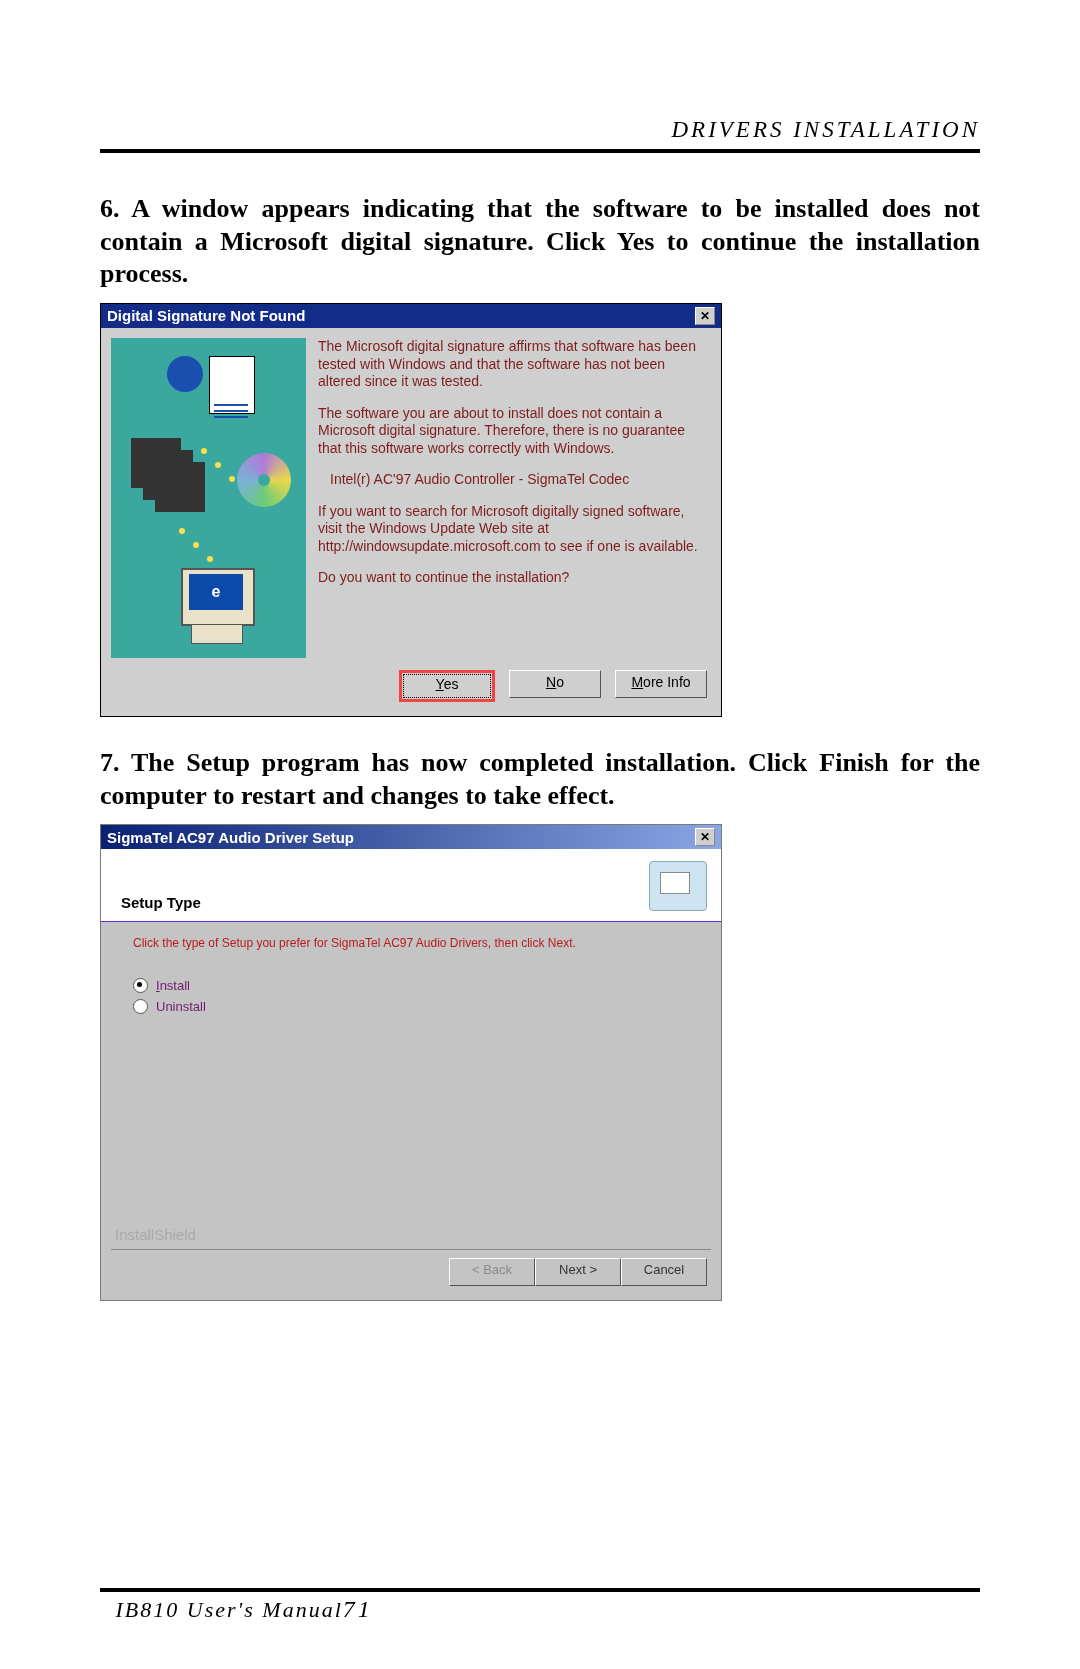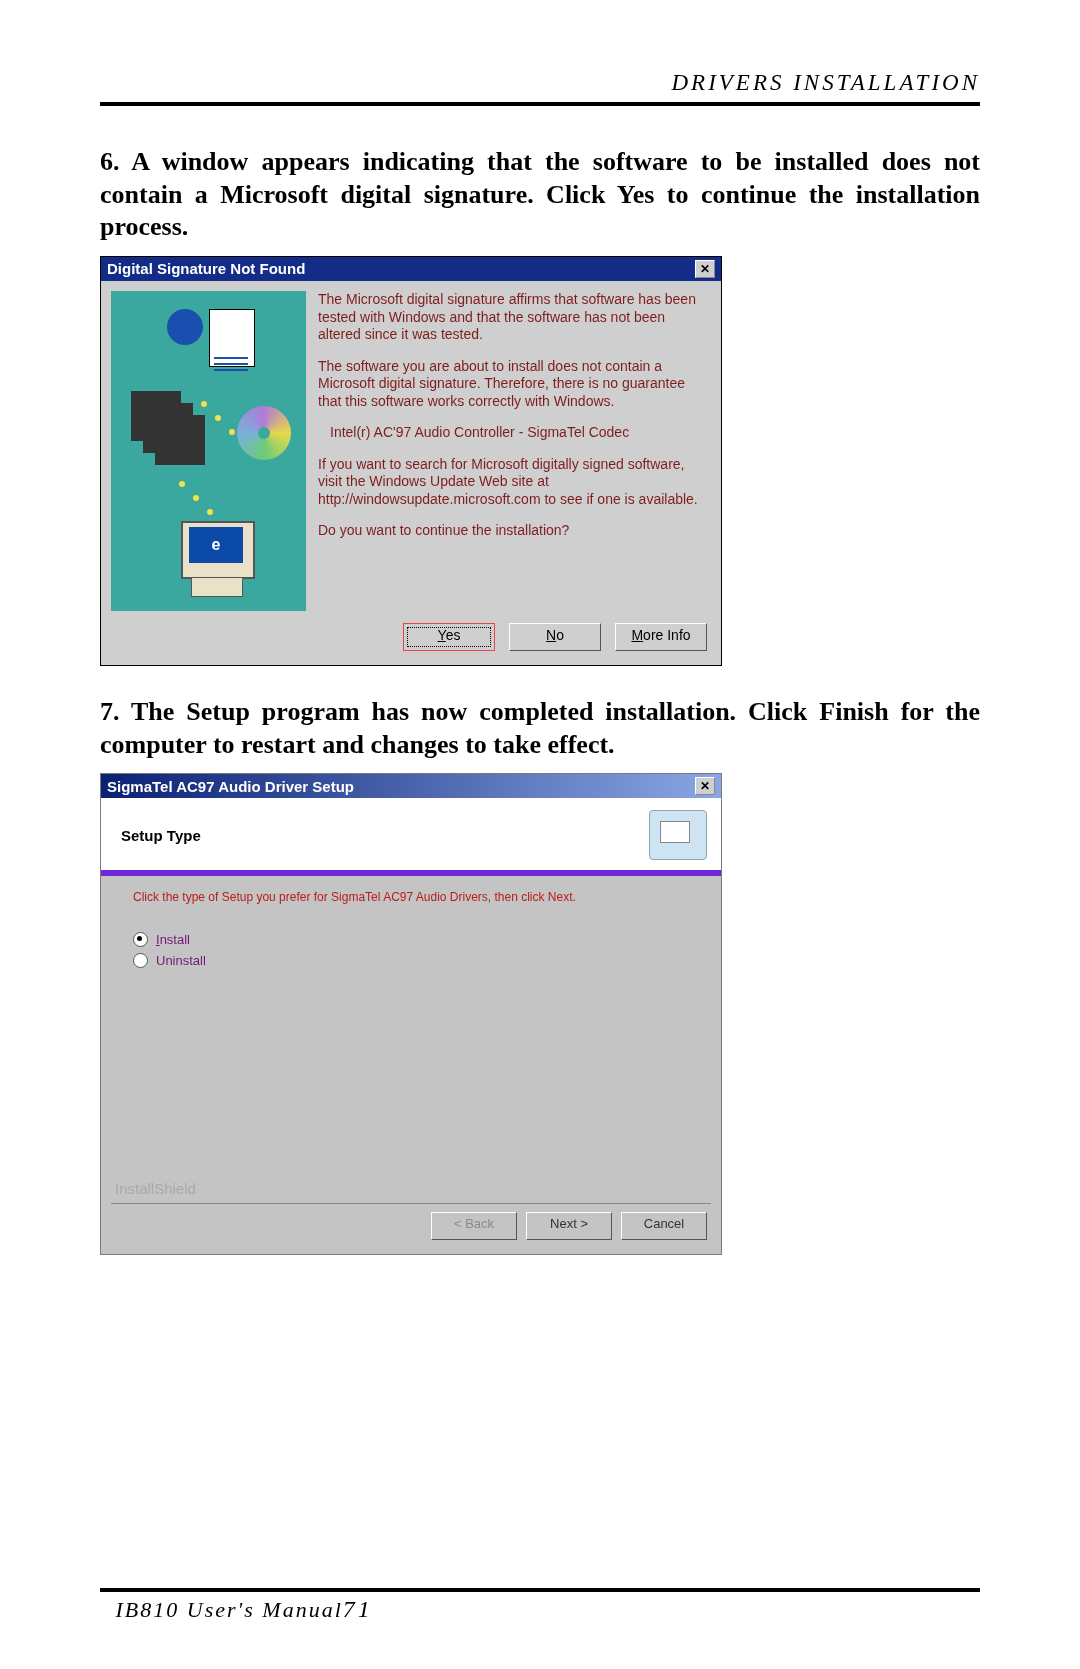--- a/index.html
+++ b/index.html
@@ -7,20 +7,21 @@
     padding: 0;
     background: #fff;
     font-family: "Times New Roman", Times, serif;
     width: 1080px;
     height: 1669px;
     position: relative;
     color: #000;
   }
   .page {
     padding: 70px 100px 0 100px;
+    margin-top: 47px;
   }
   .section-header {
     text-align: right;
     font-style: italic;
     letter-spacing: 3px;
     font-size: 23px;
     padding-bottom: 6px;
   }
   .hr-thick {
     border: none;
@@ -99,21 +100,21 @@
     border-top-color: #fff;
     border-left-color: #fff;
     font-family: Tahoma, Arial, sans-serif;
     font-size: 14px;
     text-align: center;
     line-height: 22px;
   }
   .dlg-btn.default {
     outline: 1px dotted #000;
     outline-offset: -5px;
-    border: 1px solid #ef4444;
+    border: 3px solid #ef4444;
   }
   .dlg-btn .ul { text-decoration: underline; }
   
   .art-globe {
     position:absolute; top:18px; left:56px; width:36px; height:36px;
     border-radius:50%; background:#1a4fb0;
   }
   .art-page1 {
     position:absolute; top:18px; left:98px; width:44px; height:56px;
     background:#fff; border:1px solid #000;
@@ -152,22 +153,22 @@
     background: linear-gradient(to right,#0a2173,#8aa6e4);
     color: #fff;
     font-weight: bold;
     font-size: 15px;
     padding: 3px 6px;
     display:flex; justify-content:space-between; align-items:center;
   }
   .dlg2-head {
     background:#fff;
     padding: 12px 14px 10px 20px;
-    display:flex; justify-content:space-between; align-items:center;
-    border-bottom:6px solid #6d28d9;
+    display:flex; justify-content:space-between; align-items:flex-end;
+    border-bottom:1px solid #6d28d9;
   }
   .dlg2-head .t { font-weight:bold; font-size:15px; }
   .dlg2-icon {
     width:56px; height:48px; background:#cfe4f3; border:1px solid #8aa;
     position:relative; border-radius:4px;
   }
   .dlg2-icon::after{content:"";position:absolute;top:10px;left:10px;width:28px;height:20px;background:#fff;border:1px solid #888;}
   .dlg2-body {
     padding: 14px 20px 0 32px;
     min-height: 290px;
@@ -179,21 +180,21 @@
   .radio {
     width:13px;height:13px;border:1px solid #555;border-radius:50%;background:#fff;margin-right:8px;position:relative;flex:none;
   }
   .radio.checked::after{content:"";position:absolute;top:3px;left:3px;width:5px;height:5px;background:#000;border-radius:50%;}
   .radio-row .ul { text-decoration: underline; }
   .dlg2-brand {
     color:#a9a9a9; font-size:15px; padding: 0 0 6px 14px;
   }
   .dlg2-hr { border:none; border-top:1px solid #888; margin:0 10px 8px 10px;}
   .dlg2-buttons {
-    display:flex; justify-content:flex-end; gap:9px; padding: 0 14px 14px 14px;
+    display:flex; justify-content:flex-end; gap:0; padding: 0 14px 14px 14px;
   }
   .dlg2-btn {
     min-width: 84px; height:26px; background:#c4c4c4;
     border:1px solid #555; border-top-color:#fff; border-left-color:#fff;
     font-size:13px; text-align:center; line-height:22px; color:#333;
   }
   .dlg2-btn.disabled { color:#8a8a8a; }
 
   .footer {
     position:absolute; bottom:46px; left:100px; right:100px;

